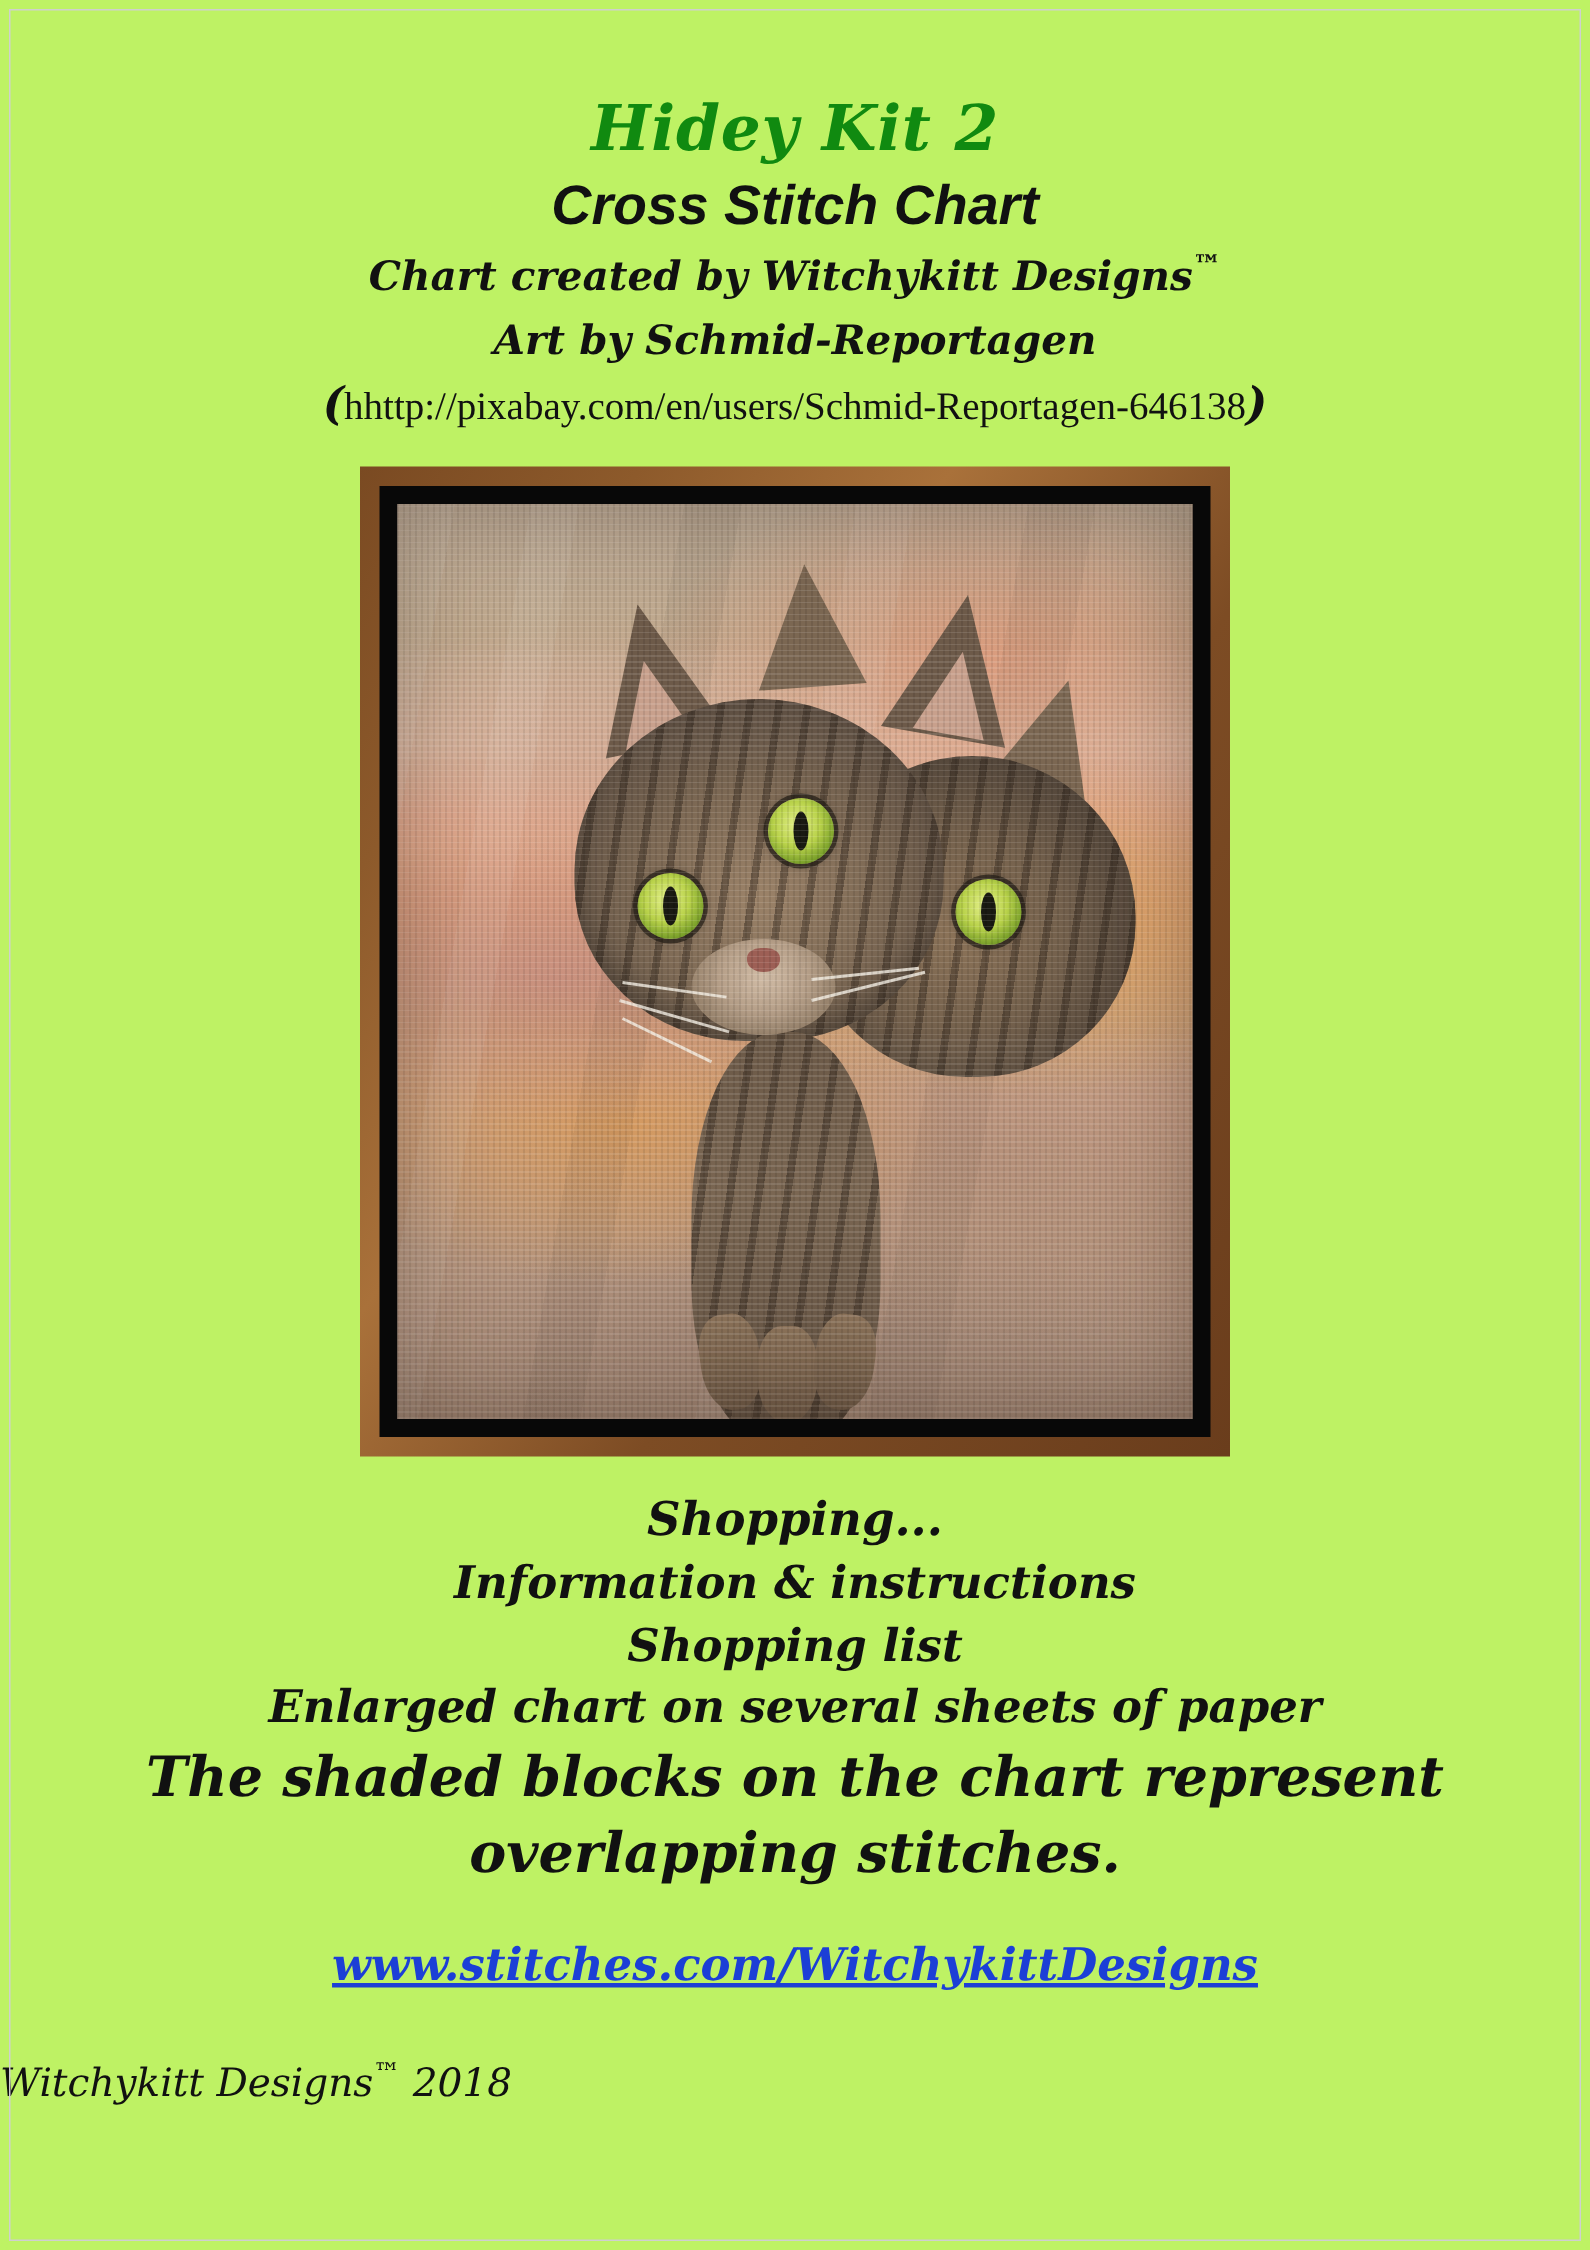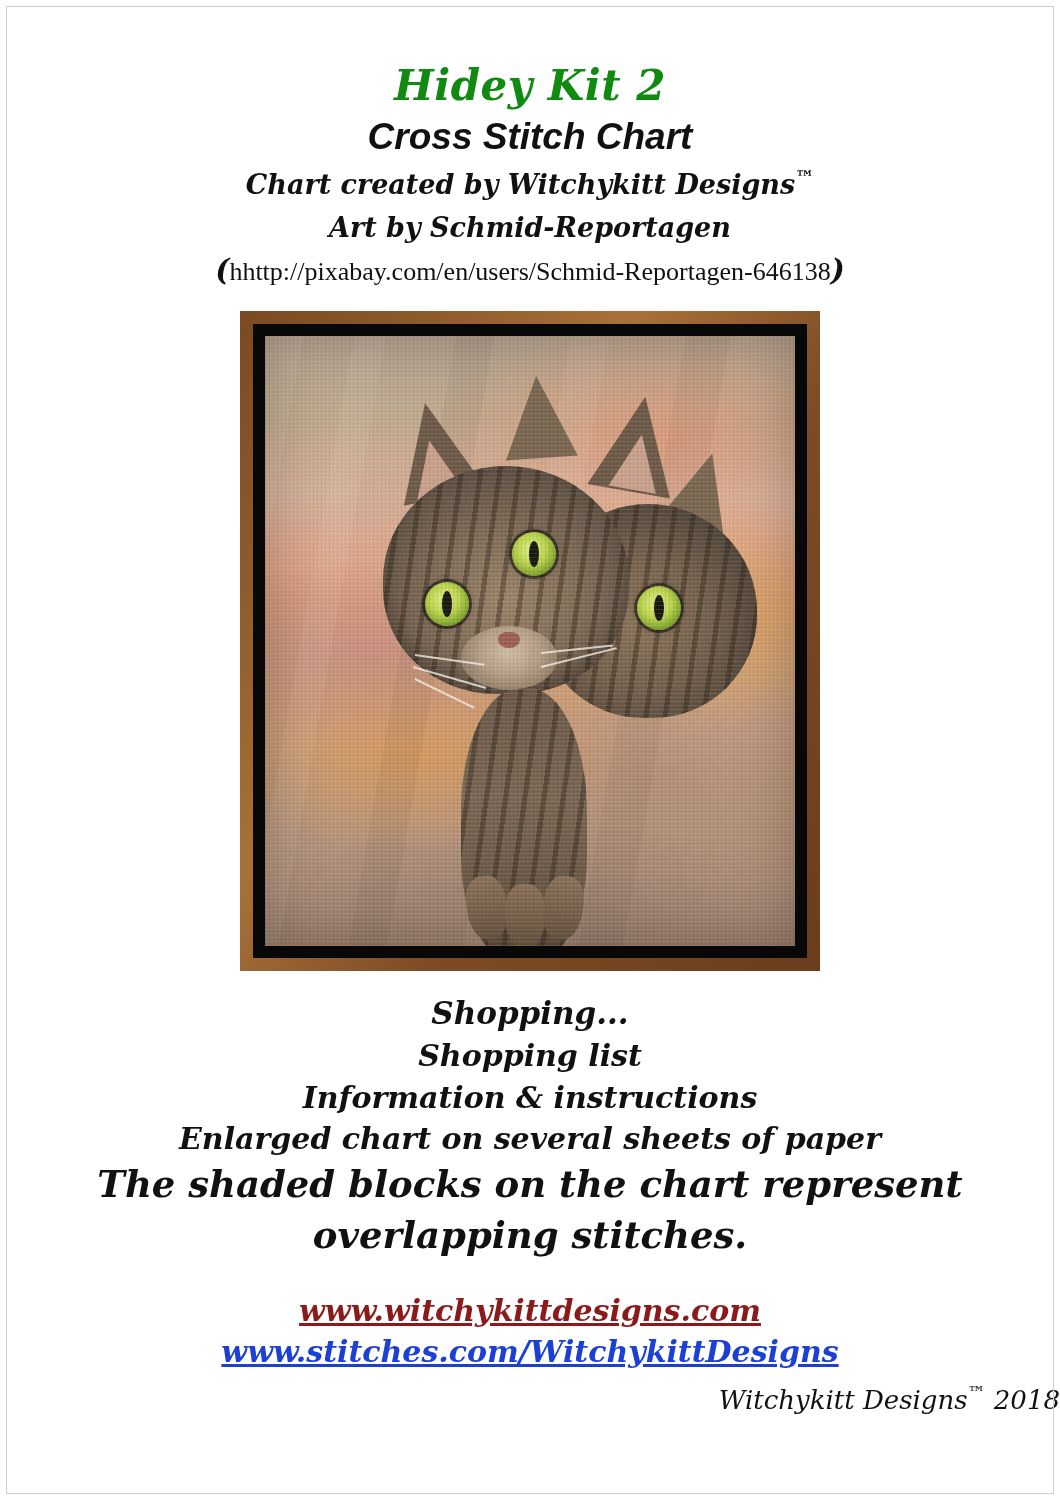--- a/index.html
+++ b/index.html
@@ -4,21 +4,21 @@
 <style>
   html, body {
     margin: 0;
     padding: 0;
     background: #8a8a8a;
   }
   .page {
     position: relative;
     width: 1060px;
     height: 1500px;
-    background: #ffffff;
+    background: #bef264;
     box-sizing: border-box;
     overflow: hidden;
     font-family: "Liberation Serif", serif;
     margin: 0 auto;
   }
   .page-border {
     position: absolute;
     left: 6px; top: 6px; right: 6px; bottom: 6px;
     border: 1px solid #cfcfcf;
     pointer-events: none;
@@ -267,22 +267,22 @@
     font-style: italic;
     font-weight: bold;
     font-size: 30px;
     text-decoration: underline;
     line-height: 1.35;
   }
   .link.site { color: #8b1a1a; }
   .link.fb { color: #1c3fd6; }
 
   .footer {
-    text-align: right;
-    margin-top: 10px;
+    text-align: left;
+    margin-top: 40px;
     font-family: "DejaVu Serif", serif;
     font-style: italic;
     font-size: 26px;
     color: #111;
   }
   .footer .tm { font-size: 18px; vertical-align: super; }
 </style>
 </head>
 <body>
 
@@ -353,28 +353,27 @@
         <div class="whisk" style="left:276px;top:330px;width:78px;transform:rotate(-14deg);"></div>
       </div>
 
       <div class="weave"></div>
       <div class="vig"></div>
     </div>
   </div>
 
   <div class="contents">
     <div class="contents-title">Shopping...</div>
+    <div class="contents-line">Information &amp; instructions</div>
     <div class="contents-line">Shopping list</div>
-    <div class="contents-line">Information &amp; instructions</div>
     <div class="contents-line">Enlarged chart on several sheets of paper</div>
     <div class="contents-line wide">The shaded blocks on the chart represent overlapping stitches.</div>
   </div>
 
   <div class="links">
-    <a class="link site" href="#">www.witchykittdesigns.com</a>
     <a class="link fb" href="#">www.stitches.com/WitchykittDesigns</a>
   </div>
 
   <div class="footer">
     <span>Witchykitt Designs</span><span class="tm">™</span>
     <span>2018</span>
   </div>
 </div>
 
 </body></html>

